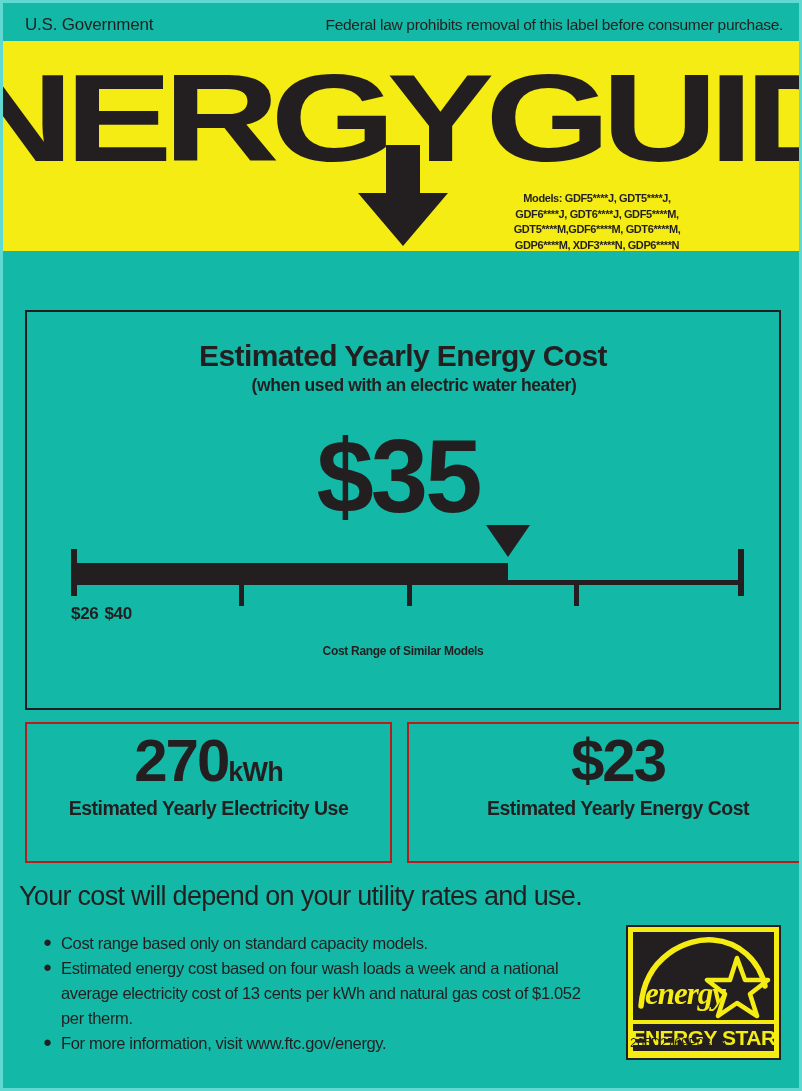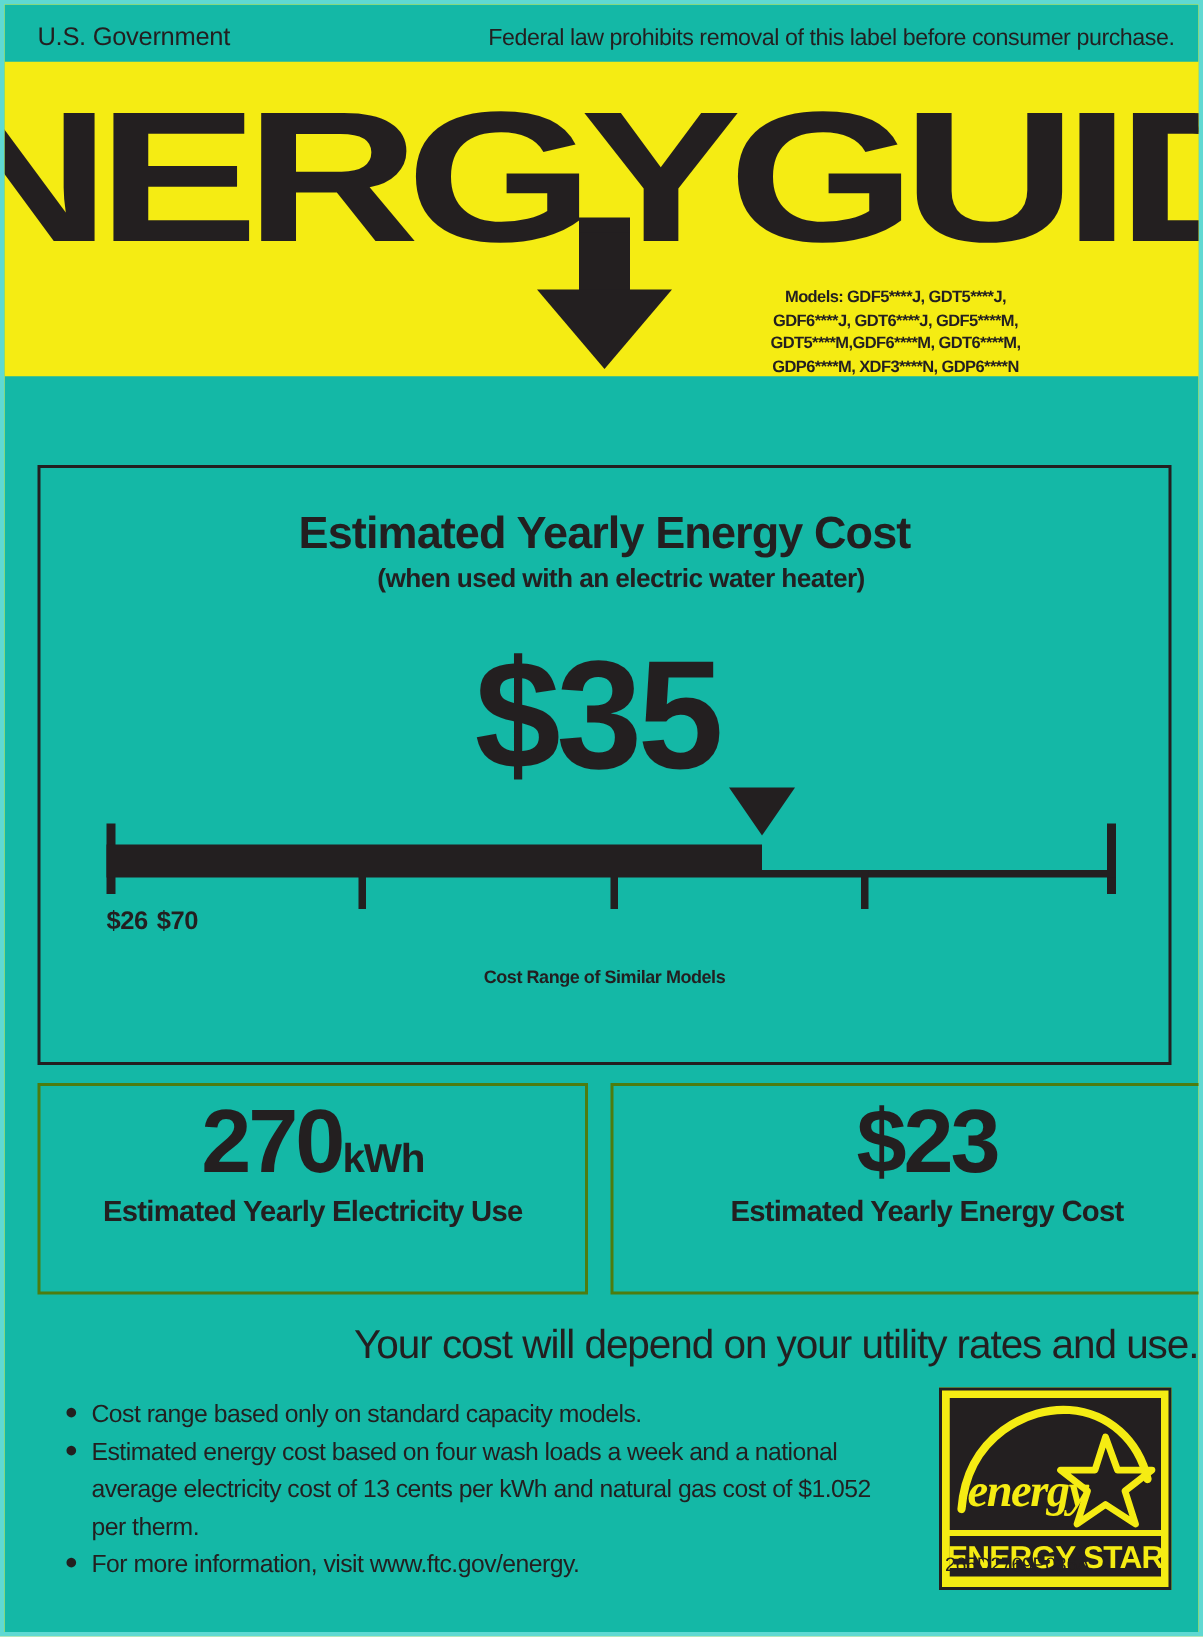--- a/index.html
+++ b/index.html
@@ -163,21 +163,21 @@
     top: 332px;
     text-align: center;
     font-size: 12px;
     font-weight: bold;
     letter-spacing: -0.3px;
   }
 
   
   .sub-panel {
     position: absolute;
-    border: 2px solid #4d7c0f;
+    border: 2px solid #b91c1c;
     box-sizing: border-box;
     top: 719px;
     height: 141px;
   }
   .panel-left  { left: 22px;  width: 367px; }
   .panel-right { left: 404px; width: 422px; }
 
   .panel-value {
     text-align: center;
     margin-top: 7px;
@@ -205,23 +205,23 @@
     text-align: center;
     font-size: 14.5px;
     font-weight: bold;
     letter-spacing: -0.3px;
     margin-top: 2px;
   }
 
   
   .footer-headline {
     position: absolute;
-    left: 0; right: 0;
+    left: 16px; right: 0;
     top: 878px;
-    text-align: right;
+    text-align: left;
     font-size: 27px;
     letter-spacing: -0.7px;
   }
   .bullets {
     position: absolute;
     left: 40px;
     top: 928px;
     width: 560px;
     font-size: 16.5px;
     line-height: 1.52;
@@ -397,21 +397,21 @@
       <div class="scale-fill" style="left:44px; top:251px; width:437px; height:22px;"></div>
 
       <div class="scale-line" style="left:481px; top:268px; width:236px; height:5px;"></div>
 
       <div class="scale-tick" style="left:212px; top:268px; width:5px; height:26px;"></div>
       <div class="scale-tick" style="left:380px; top:268px; width:5px; height:26px;"></div>
       <div class="scale-tick" style="left:547px; top:268px; width:5px; height:26px;"></div>
     </div>
 
     <div class="range-labels">
-      <span>$26</span><span>$70</span>
+      <span>$26</span><span>$40</span>
     </div>
 
     <div class="range-caption">Cost Range of Similar Models</div>
   </div>
 
   <div class="sub-panel panel-left">
     <div class="panel-value">
       <span class="num">270</span><span class="unit">kWh</span>
     </div>
     <div class="panel-caption">Estimated Yearly Electricity Use</div>

